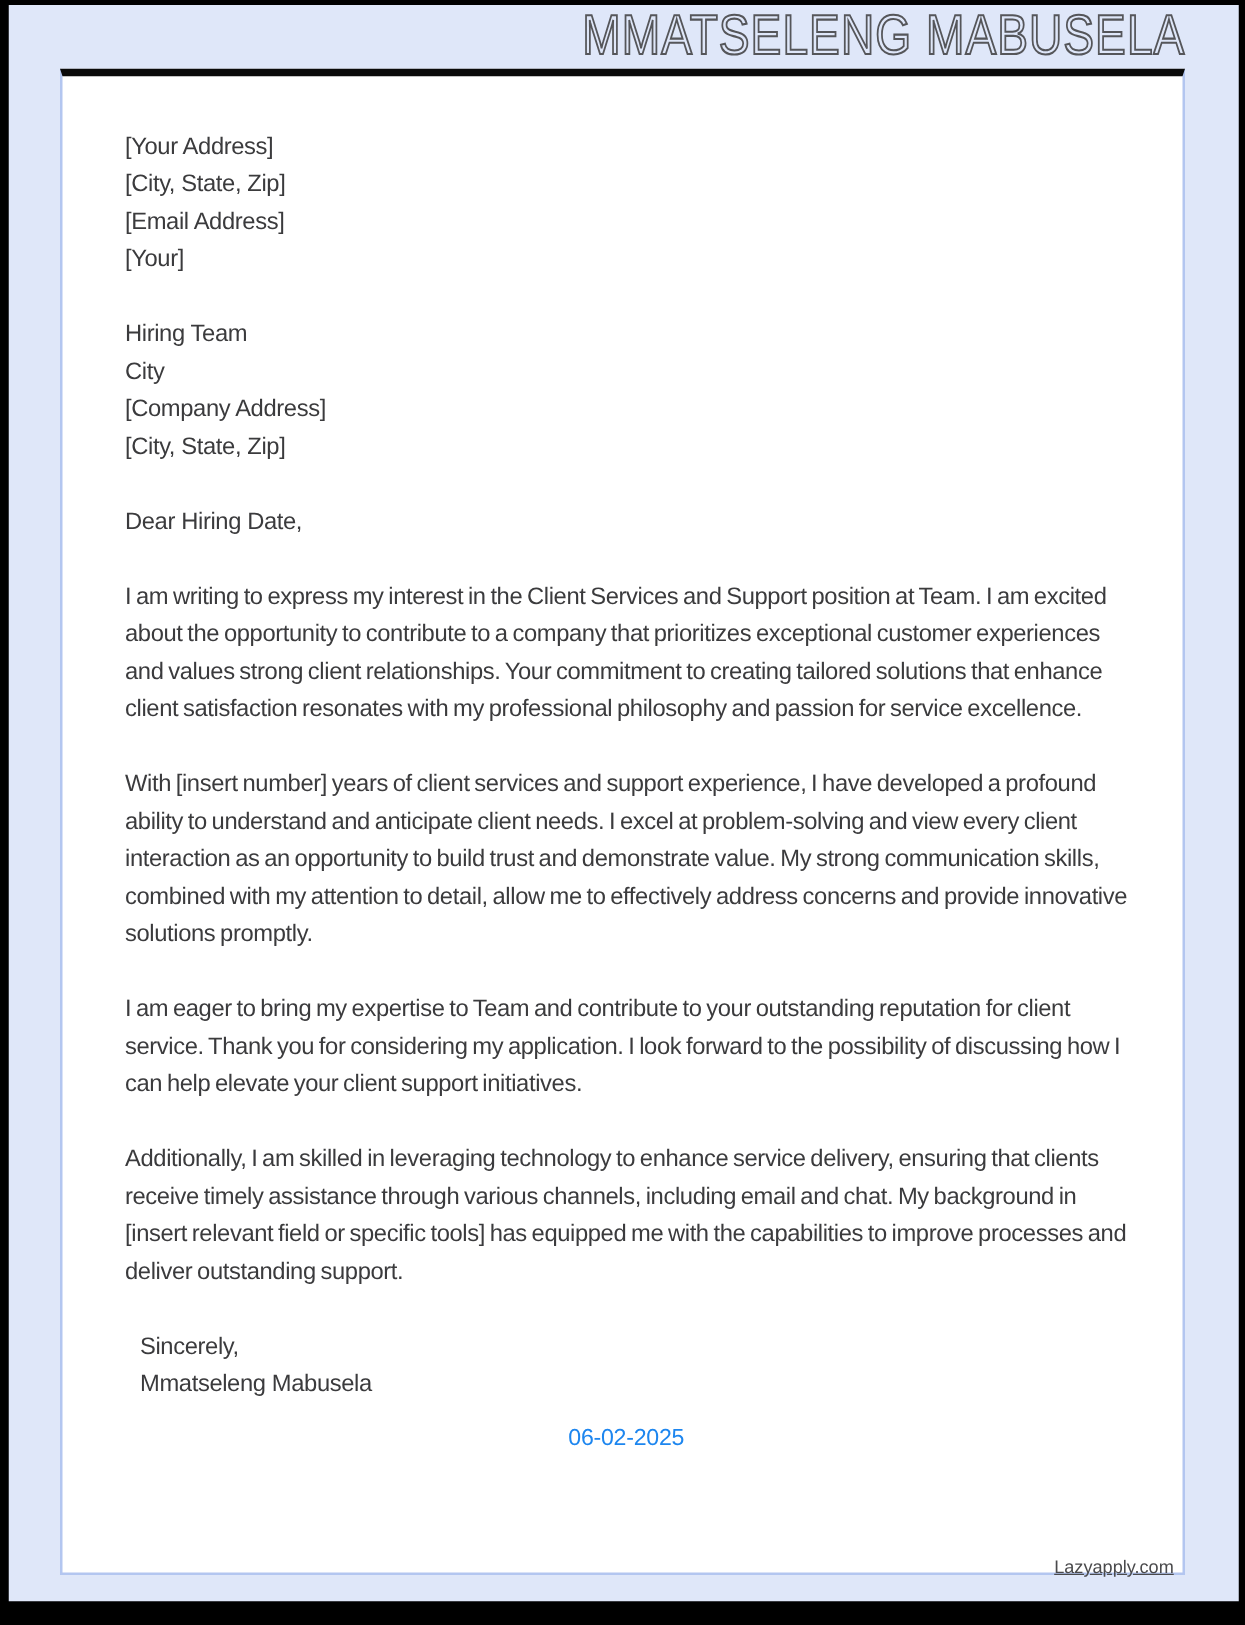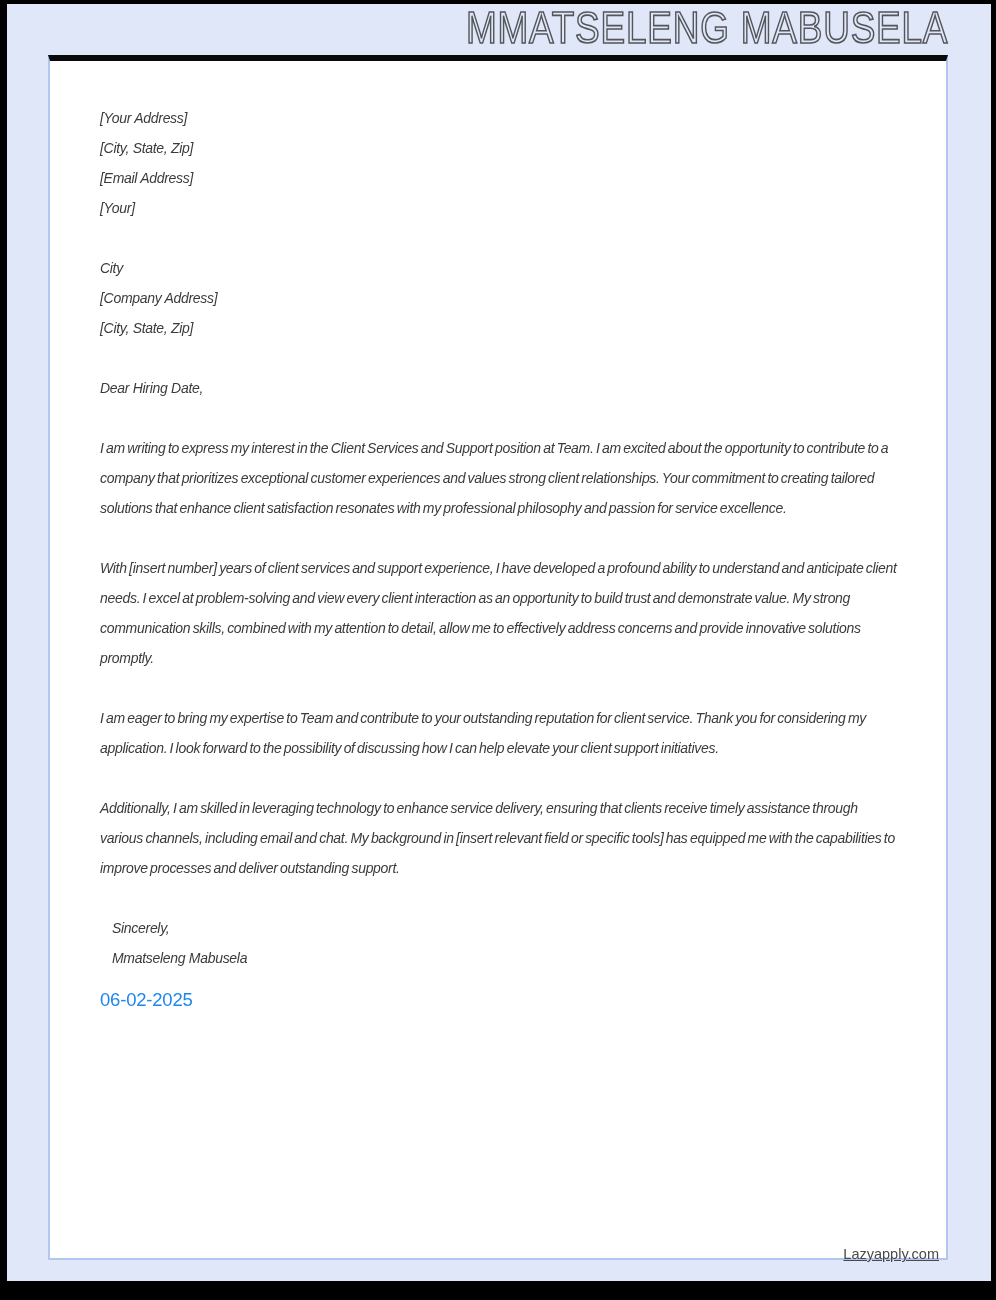--- a/index.html
+++ b/index.html
@@ -43,39 +43,39 @@
     box-sizing: border-box;
     background: #ffffff;
     border-top: 6px solid #0a0a0a;
     border-left: 2px solid #b3c6f0;
     border-right: 2px solid #b3c6f0;
     border-bottom: 2px solid #b3c6f0;
     padding: 42px 44px 0 50px;
     overflow: hidden;
   }
   .txt-line, .para, .salutation {
-    font-size: 14px;
+    font-size: 19px;
     line-height: 30px;
     color: #3b3b3d;
     letter-spacing: -0.3px;
-    font-style: italic;
   }
   .para {
     margin: 4px 0 30px 0;
     word-spacing: -1.2px;
   }
   .block { margin: 0 0 30px 0; }
   .salutation { margin: 0 0 30px 0; }
   .closing-block { margin: 12px; }
   .date-line {
     font-size: 18.5px;
     line-height: 30px;
     letter-spacing: -0.2px;
     color: #1d86ef;
     margin-top: 10px;
+    text-align: center;
   }
   .watermark {
     position: absolute;
     right: 57px;
     bottom: 37px;
     font-size: 14.5px;
     line-height: 17px;
     color: #4a4a4c;
     text-decoration: underline;
   }
@@ -90,20 +90,21 @@
 <div class="doc">
 
   <div class="block">
     <div class="txt-line">[Your Address]</div>
     <div class="txt-line">[City, State, Zip]</div>
     <div class="txt-line">[Email Address]</div>
     <div class="txt-line">[Your]</div>
   </div>
 
   <div class="block">
+    <div class="txt-line">Hiring Team</div>
     <div class="txt-line">City</div>
     <div class="txt-line">[Company Address]</div>
     <div class="txt-line">[City, State, Zip]</div>
   </div>
 
   <div class="salutation">Dear Hiring Date,</div>
 
   <p class="para">I am writing to express my interest in the Client Services and Support position at Team. I am excited about the opportunity to contribute to a company that prioritizes exceptional customer experiences and values strong client relationships. Your commitment to creating tailored solutions that enhance client satisfaction resonates with my professional philosophy and passion for service excellence.</p>
   <p class="para">With [insert number] years of client services and support experience, I have developed a profound ability to understand and anticipate client needs. I excel at problem-solving and view every client interaction as an opportunity to build trust and demonstrate value. My strong communication skills, combined with my attention to detail, allow me to effectively address concerns and provide innovative solutions promptly.</p>
   <p class="para">I am eager to bring my expertise to Team and contribute to your outstanding reputation for client service. Thank you for considering my application. I look forward to the possibility of discussing how I can help elevate your client support initiatives.</p>

